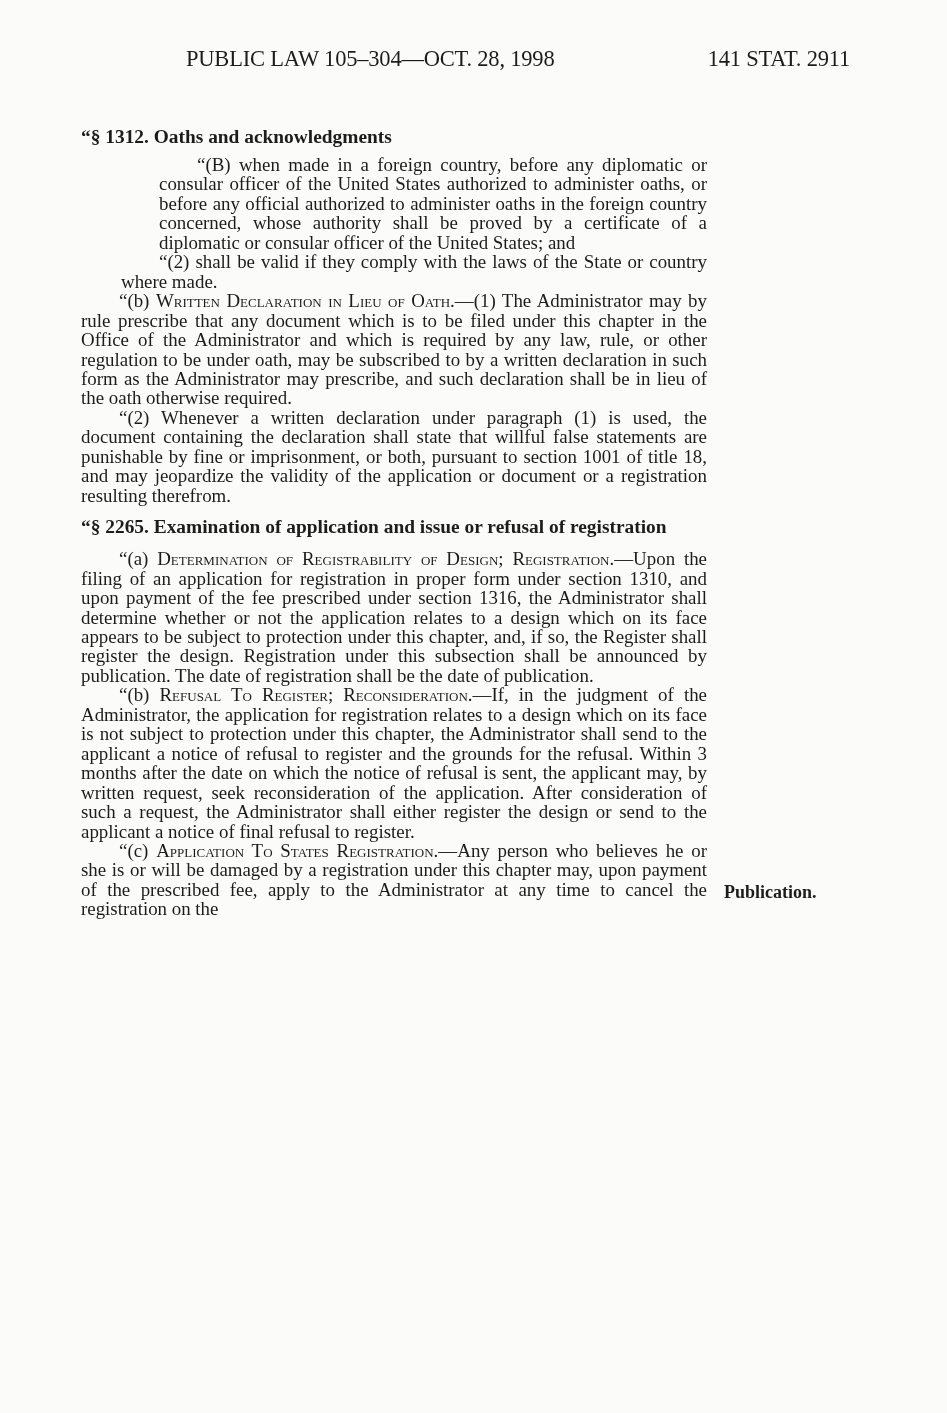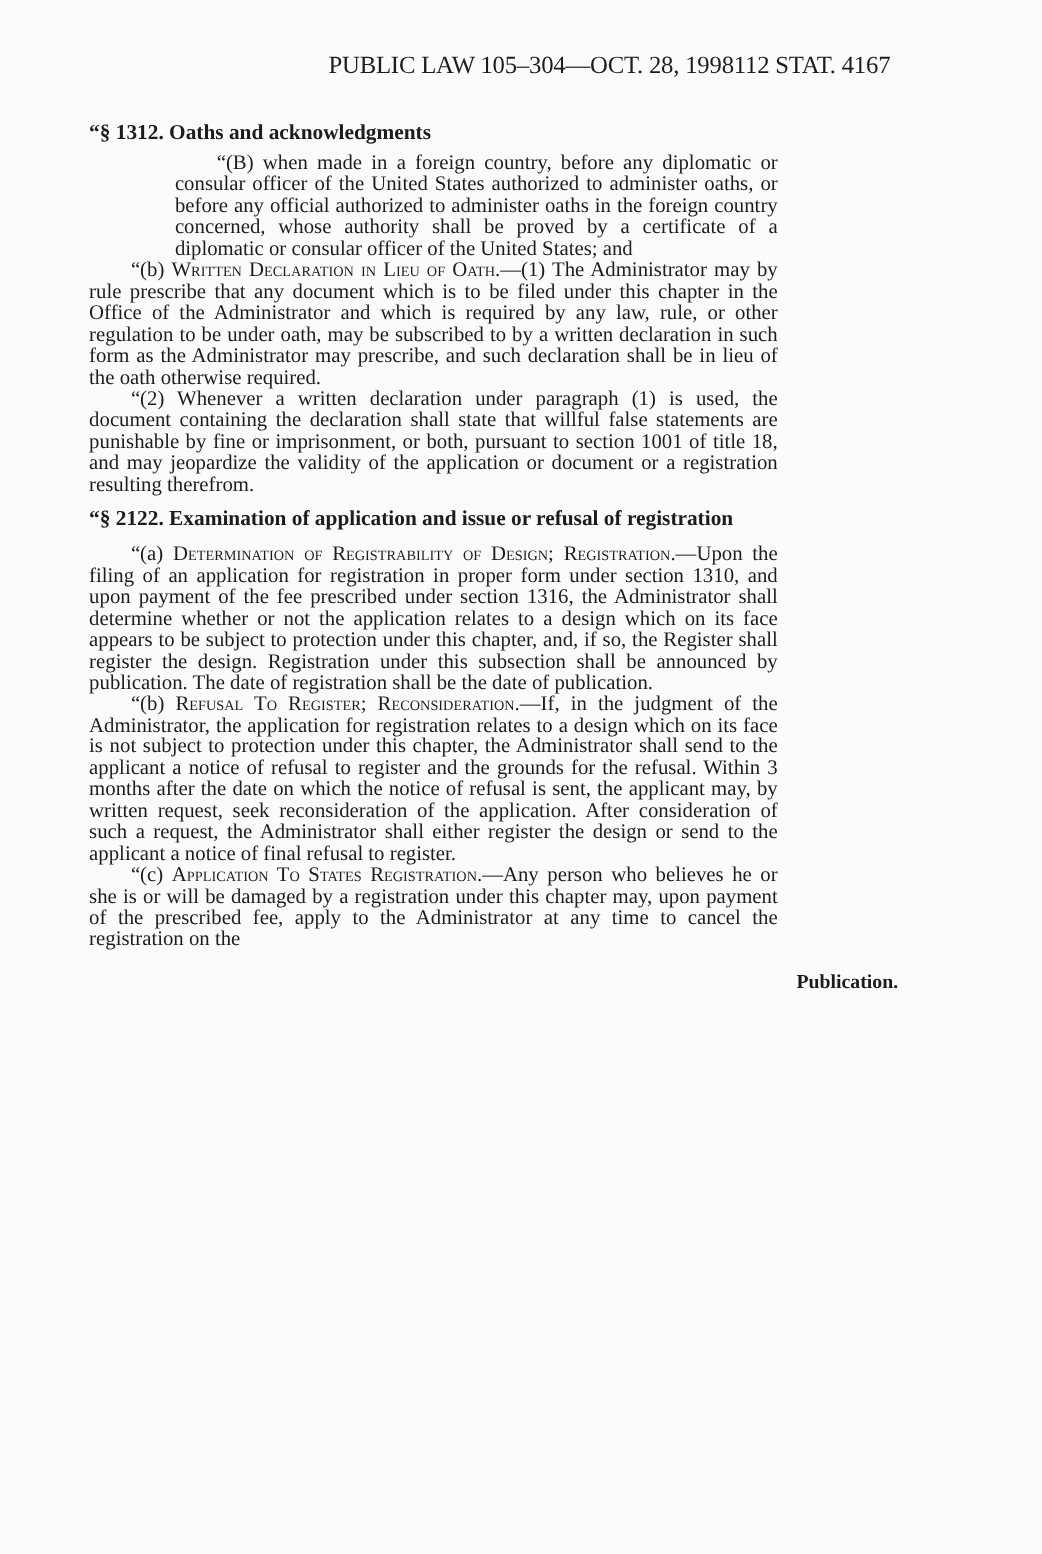--- a/index.html
+++ b/index.html
@@ -8,62 +8,63 @@
     background: #fbfbf9;
     font-family: "DejaVu Serif", "Liberation Serif", serif;
     color: #1c1c1c;
     position: relative;
   }
   .page { position: absolute; left: 0; top: 0; width: 947px; height: 1413px; }
   .header {
     position: absolute; top: 46px; left: 186px; width: 664px;
     font-family: "Liberation Serif", serif;
     font-size: 22.5px; letter-spacing: -0.2px;
-    display: flex; justify-content: center; margin-left: 36px;
+    display: flex; justify-content: space-between;
   }
   .body {
     position: absolute; left: 81px; top: 97px; width: 626px;
     font-family: "Liberation Serif", serif;
     font-size: 18.9px; line-height: 19.45px;
     text-align: justify;
   }
   .p { margin: 0; text-indent: 38px; }
   .p.noindent { text-indent: 0; }
   .p.lvl2 { padding-left: 78px; text-indent: 38px; }
   .heading {
-    font-weight: bold; margin: 14px 0 8px 0; font-size: 19.4px; line-height: 20px;
+    font-weight: bold; margin: 30px 0 8px 0; font-size: 19.4px; line-height: 20px;
     text-indent: 0;
   }
   .heading.two { padding-left: 85px; text-indent: -85px; margin-top: 12px; margin-bottom: 12px; text-align: left;}
   .sc { font-variant: small-caps; }
   .margin-note {
     position: absolute; left: 724px; top: 882px;
     font-family: "Liberation Serif", serif; font-weight: bold;
     font-size: 18px;
   }
 </style>
 </head>
 <body>
 
 <div class="page">
   <div class="header">
     <span>PUBLIC LAW 105–304—OCT. 28, 1998</span>
-    <span>112 STAT. 4167</span>
+    <span>141 STAT. 2911</span>
   </div>
 
   <div class="body">
 
     <p class="heading">“§ 1312. Oaths and acknowledgments</p>
 
     <p class="p lvl2">“(B) when made in a foreign country, before any diplomatic or consular officer of the United States authorized to administer oaths, or before any official authorized to administer oaths in the foreign country concerned, whose authority shall be proved by a certificate of a diplomatic or consular officer of the United States; and</p>
+    <p class="p" style="padding-left:40px;text-indent:38px;">“(2) shall be valid if they comply with the laws of the State or country where made.</p>
 
     <p class="p"><span>“(b) </span><span class="sc">Written Declaration in Lieu of Oath.</span><span>—(1) The Administrator may by rule prescribe that any document which is to be filed under this chapter in the Office of the Administrator and which is required by any law, rule, or other regulation to be under oath, may be subscribed to by a written declaration in such form as the Administrator may prescribe, and such declaration shall be in lieu of the oath otherwise required.</span></p>
     <p class="p">“(2) Whenever a written declaration under paragraph (1) is used, the document containing the declaration shall state that willful false statements are punishable by fine or imprisonment, or both, pursuant to section 1001 of title 18, and may jeopardize the validity of the application or document or a registration resulting therefrom.</p>
 
-    <p class="heading two">“§ 2122. Examination of application and issue or refusal of registration</p>
+    <p class="heading two">“§ 2265. Examination of application and issue or refusal of registration</p>
 
     <p class="p"><span>“(a) </span><span class="sc">Determination of Registrability of Design; Registration.</span><span>—Upon the filing of an application for registration in proper form under section 1310, and upon payment of the fee prescribed under section 1316, the Administrator shall determine whether or not the application relates to a design which on its face appears to be subject to protection under this chapter, and, if so, the Register shall register the design. Registration under this subsection shall be announced by publication. The date of registration shall be the date of publication.</span></p>
     <p class="p"><span>“(b) </span><span class="sc">Refusal To Register; Reconsideration.</span><span>—If, in the judgment of the Administrator, the application for registration relates to a design which on its face is not subject to protection under this chapter, the Administrator shall send to the applicant a notice of refusal to register and the grounds for the refusal. Within 3 months after the date on which the notice of refusal is sent, the applicant may, by written request, seek reconsideration of the application. After consideration of such a request, the Administrator shall either register the design or send to the applicant a notice of final refusal to register.</span></p>
     <p class="p"><span>“(c) </span><span class="sc">Application To States Registration.</span><span>—Any person who believes he or she is or will be damaged by a registration under this chapter may, upon payment of the prescribed fee, apply to the Administrator at any time to cancel the registration on the</span></p>
   </div>
 
   <div class="margin-note">Publication.</div>
 </div>
 
 </body></html>

